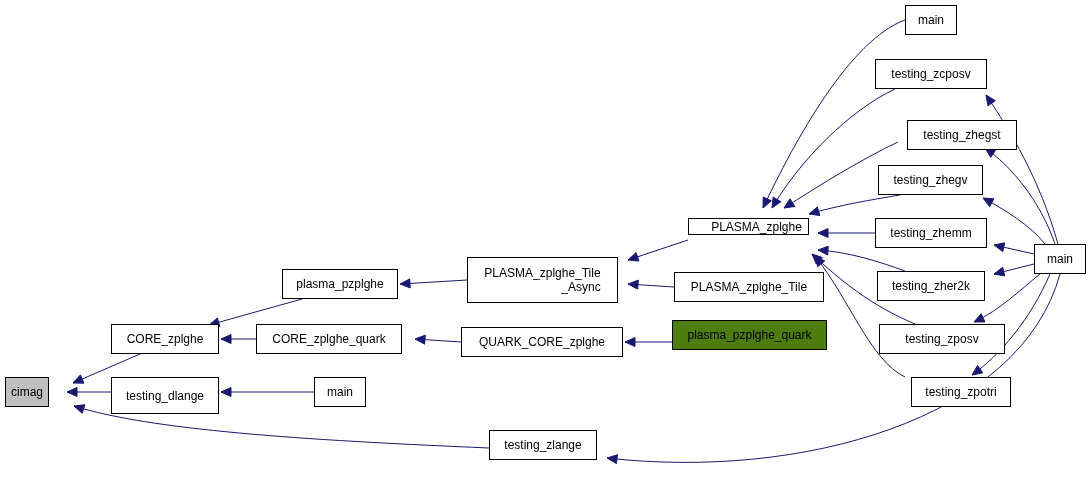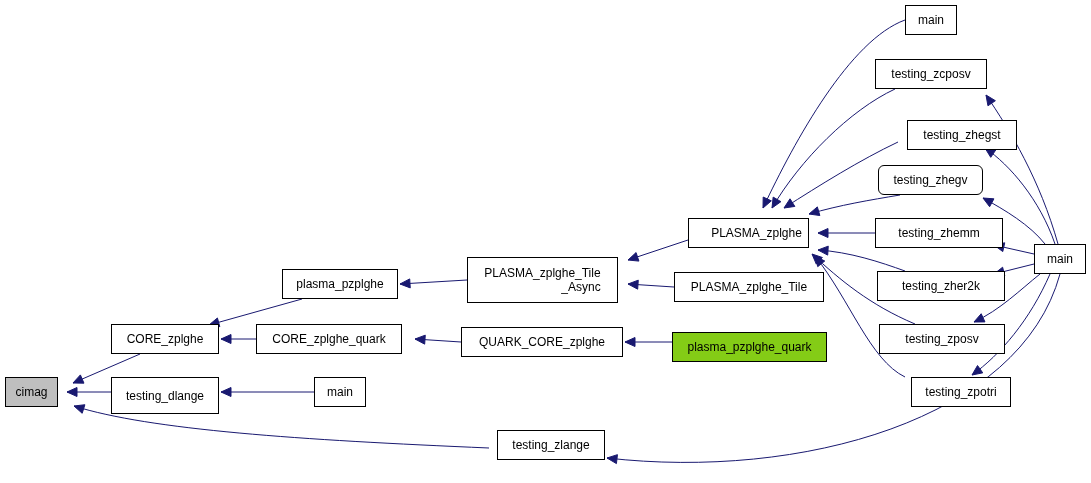--- a/index.html
+++ b/index.html
@@ -68,36 +68,36 @@
       <path d="M1034,264 L994,274" class="edge" stroke="#191970"></path>
       <polygon points="994,274 1002.6100146887899,267.20900249898267 1004.7928353141168,275.94028500029066" class="arrow" fill="#191970"></polygon>
       <path d="M1040,274 C1020,290 1000,310 974,322" class="edge" stroke="#191970"></path>
       <polygon points="974,322 981.1938320464267,313.7236009951305 984.9653556435824,321.8952354556345" class="arrow" fill="#191970"></polygon>
       <path d="M1050,274 C1030,320 1000,355 972,375" class="edge" stroke="#191970"></path>
       <polygon points="972,375 977.5217628403315,365.5258174423787 982.7529065838033,372.8494186832393" class="arrow" fill="#191970"></polygon>
       <path d="M1060,274 C1020,420 800,480 607,458" class="edge" stroke="#191970"></path>
       <polygon points="607,458 617.4453110959681,454.6615158966312 616.4260052324877,463.6036082444363" class="arrow" fill="#191970"></polygon>
     </svg>
   <div id="nodes">
-      <div class="node focus" style="left: 5px; top: 377px; width: 53px; height: 30px; background: rgb(191, 191, 191);"><span>cimag</span></div>
+      <div class="node focus" style="left: 5px; top: 377px; width: 44px; height: 30px; background: rgb(191, 191, 191);"><span>cimag</span></div>
       <div class="node" style="left: 111px; top: 324px; width: 108px; height: 30px; background: rgb(255, 255, 255);"><span>CORE_zplghe</span></div>
       <div class="node" style="left: 111px; top: 377px; width: 108px; height: 37px; background: rgb(255, 255, 255);"><span>testing_dlange</span></div>
-      <div class="node" style="left: 489px; top: 430px; width: 108px; height: 30px; background: rgb(255, 255, 255); margin-left: 8px;"><span>testing_zlange</span></div>
+      <div class="node" style="left: 489px; top: 430px; width: 108px; height: 30px; background: rgb(255, 255, 255);"><span>testing_zlange</span></div>
       <div class="node" style="left: 282px; top: 269px; width: 116px; height: 30px; background: rgb(255, 255, 255);"><span>plasma_pzplghe</span></div>
       <div class="node" style="left: 256px; top: 324px; width: 146px; height: 30px; background: rgb(255, 255, 255);"><span>CORE_zplghe_quark</span></div>
       <div class="node" style="left: 314px; top: 377px; width: 52px; height: 30px; background: rgb(255, 255, 255);"><span>main</span></div>
       <div class="node" style="left: 467px; top: 257px; width: 151px; height: 46px; background: rgb(255, 255, 255);"><span>PLASMA_zplghe_Tile
 _Async</span></div>
       <div class="node" style="left: 461px; top: 327px; width: 162px; height: 30px; background: rgb(255, 255, 255);"><span>QUARK_CORE_zplghe</span></div>
-      <div class="node" style="left: 688px; top: 218px; width: 121px; height: 30px; background: rgb(255, 255, 255); padding-left: 16px;"><span>PLASMA_zplghe</span></div>
+      <div class="node" style="left: 688px; top: 218px; width: 121px; height: 17px; background: rgb(255, 255, 255); padding-left: 16px;"><span>PLASMA_zplghe</span></div>
       <div class="node" style="left: 674px; top: 272px; width: 150px; height: 30px; background: rgb(255, 255, 255);"><span>PLASMA_zplghe_Tile</span></div>
-      <div class="node" style="left: 672px; top: 332px; width: 155px; height: 30px; background: #84cc16;"><span>plasma_pzplghe_quark</span></div>
+      <div class="node" style="left: 672px; top: 320px; width: 155px; height: 30px; background: #4d7c0f;"><span>plasma_pzplghe_quark</span></div>
       <div class="node" style="left: 905px; top: 5px; width: 52px; height: 30px; background: rgb(255, 255, 255);"><span>main</span></div>
       <div class="node" style="left: 875px; top: 59px; width: 112px; height: 30px; background: rgb(255, 255, 255);"><span>testing_zcposv</span></div>
       <div class="node" style="left: 876px; top: 120px; width: 110px; height: 30px; background: rgb(255, 255, 255); margin-left: 31px;"><span>testing_zhegst</span></div>
-      <div class="node" style="left: 878px; top: 165px; width: 105px; height: 30px; background: rgb(255, 255, 255); border-radius: 6px;"><span>testing_zhegv</span></div>
-      <div class="node" style="left: 875px; top: 218px; width: 128px; height: 30px; background: rgb(255, 255, 255);"><span>testing_zhemm</span></div>
-      <div class="node" style="left: 877px; top: 271px; width: 128px; height: 30px; background: rgb(255, 255, 255);"><span>testing_zher2k</span></div>
+      <div class="node" style="left: 878px; top: 165px; width: 105px; height: 30px; background: rgb(255, 255, 255);"><span>testing_zhegv</span></div>
+      <div class="node" style="left: 875px; top: 218px; width: 112px; height: 30px; background: rgb(255, 255, 255);"><span>testing_zhemm</span></div>
+      <div class="node" style="left: 877px; top: 271px; width: 108px; height: 30px; background: rgb(255, 255, 255);"><span>testing_zher2k</span></div>
       <div class="node" style="left: 879px; top: 324px; width: 126px; height: 30px; background: rgb(255, 255, 255);"><span>testing_zposv</span></div>
       <div class="node" style="left: 880px; top: 377px; width: 100px; height: 30px; background: rgb(255, 255, 255); margin-left: 31px;"><span>testing_zpotri</span></div>
       <div class="node" style="left: 1034px; top: 244px; width: 52px; height: 30px; background: rgb(255, 255, 255);"><span>main</span></div>
     </div>
 </div>
 
 </body></html>

